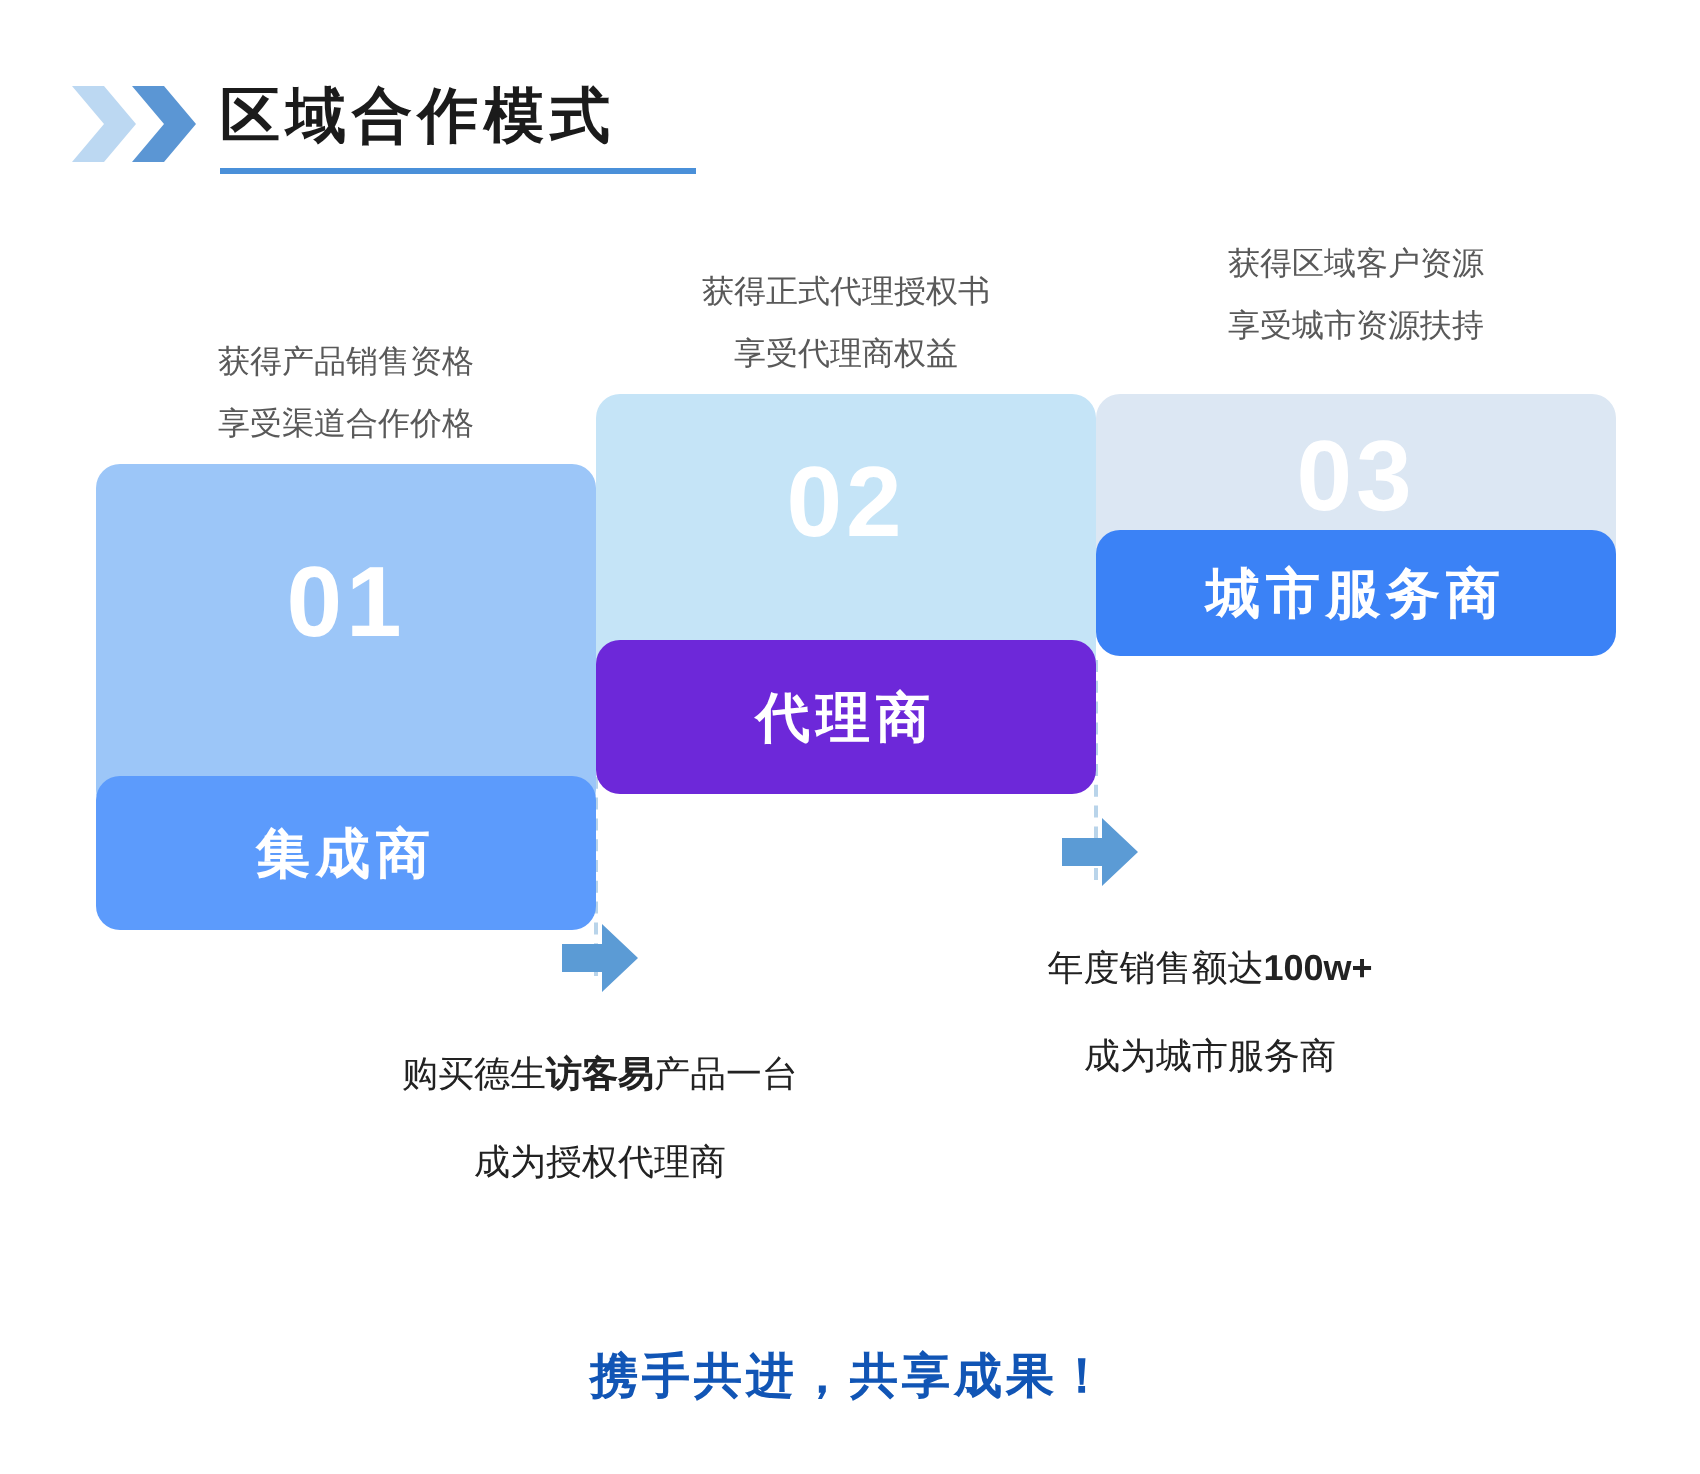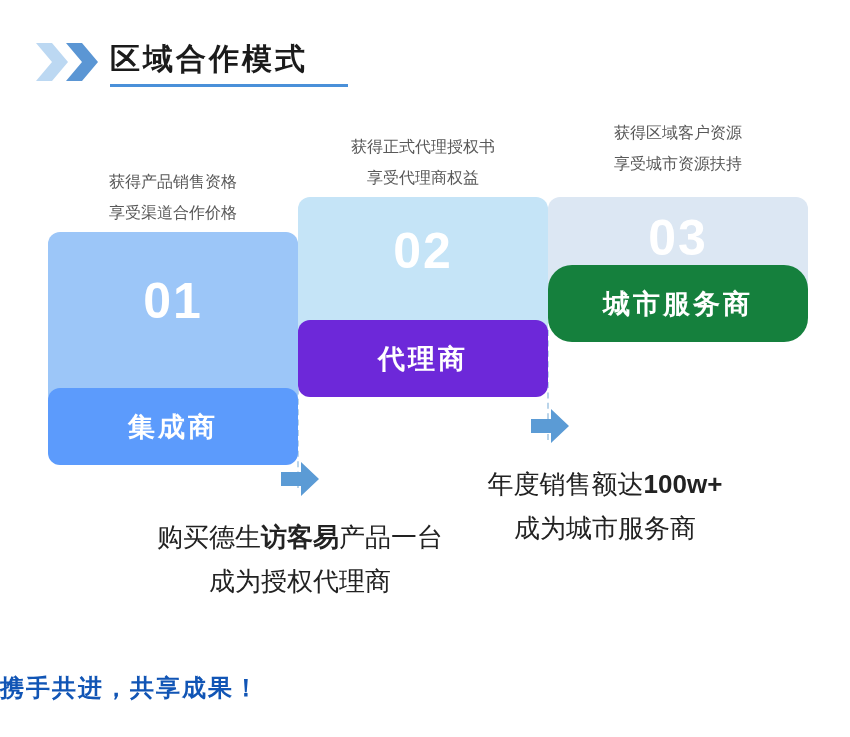--- a/index.html
+++ b/index.html
@@ -124,21 +124,21 @@
   #step2 .card-top { height: 157px; background: #c5e4f7; }
   #step2 .card-num { top: 25px; }
   #step2 .card-bar { top: 123px; height: 77px; background: #6d28d9; }
 
   
   #step3 { left: 548px; top: 197px; width: 260px; }
   #step3 .step-desc { left: 0; top: -80px; }
   #step3 .card { left: 0; top: 0; width: 260px; height: 145px; }
   #step3 .card-top { height: 110px; background: #dce7f3; }
   #step3 .card-num { top: 12px; }
-  #step3 .card-bar { top: 68px; height: 77px; background: #15803d; border-radius: 24px; }
+  #step3 .card-bar { top: 68px; height: 63px; background: #3b82f6; }
 
   
   #step1 { z-index: 3; }
   #step2 { z-index: 4; }
   #step3 { z-index: 5; }
 
   
   .dashed {
     position: absolute;
     width: 0;
@@ -153,35 +153,36 @@
     z-index: 6;
   }
   .arrow-right svg { display: block; }
   #arrow1 { left: 281px; top: 462px; }
   #arrow2 { left: 531px; top: 409px; }
 
   
   .caption {
     position: absolute;
     text-align: center;
-    font-size: 26px;
+    font-size: 18px;
     line-height: 44px;
     color: #222222;
     white-space: nowrap;
     z-index: 2;
   }
   .caption b { font-weight: bold; }
   #caption1 { left: 145px; top: 515px; width: 310px; }
   #caption2 { left: 455px; top: 462px; width: 300px; }
 
   
   .footer {
     position: absolute;
     left: 0; top: 672px;
     width: 850px;
+    text-align: center;
     font-size: 24px;
     font-weight: bold;
     color: #1155b5;
     letter-spacing: 2px;
   }
 </style>
 </head>
 <body>
 
 <div id="stage">

